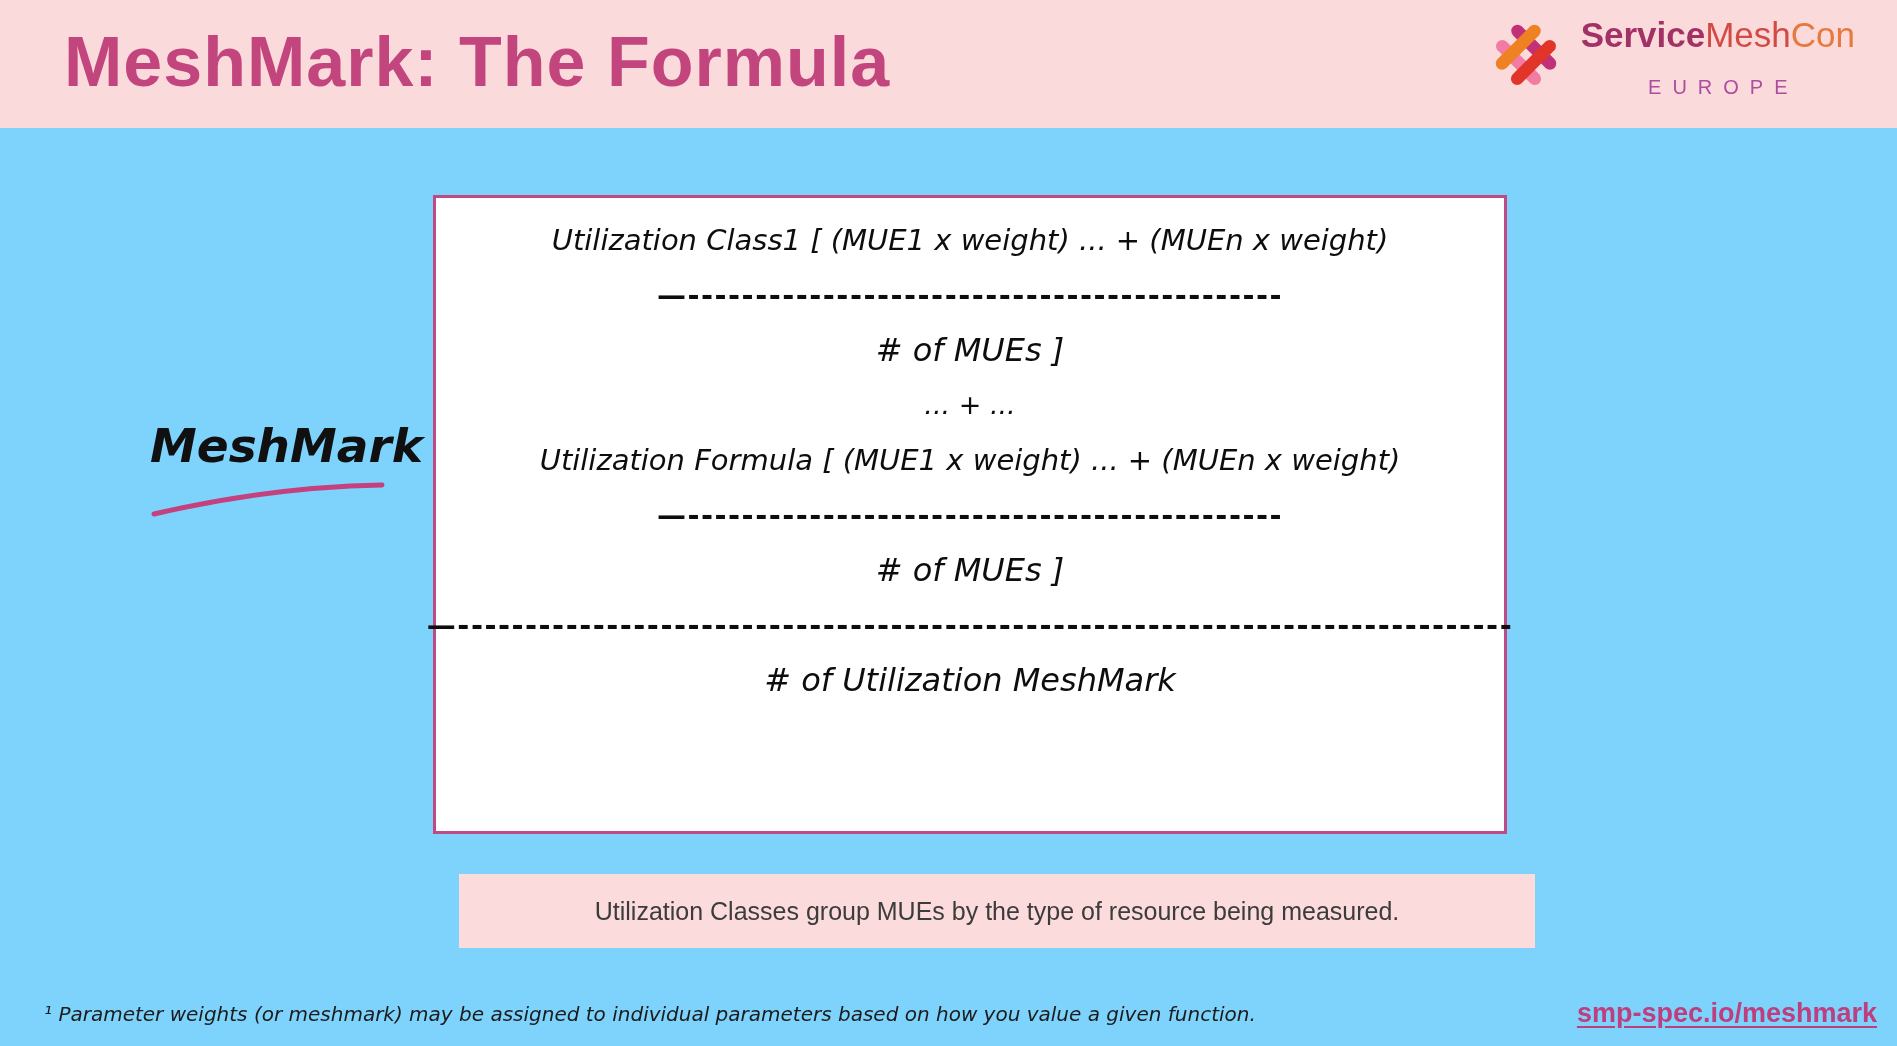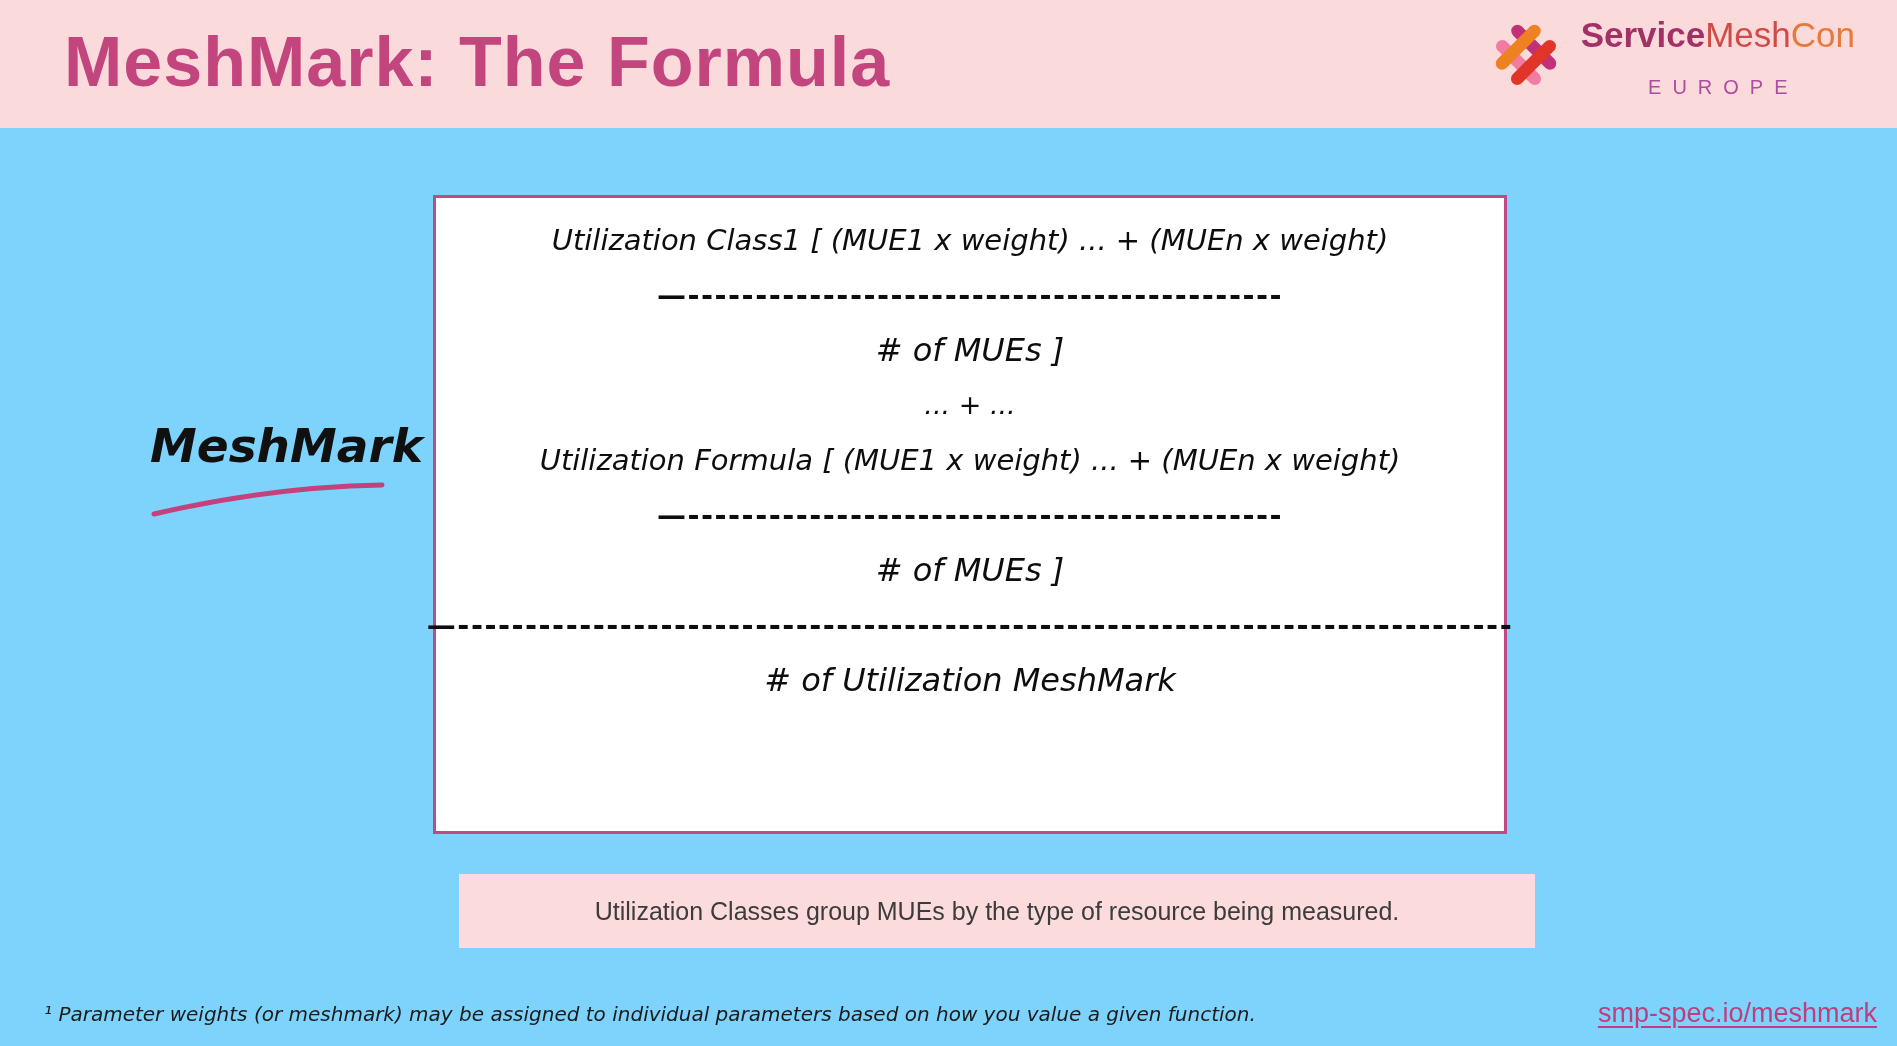--- a/index.html
+++ b/index.html
@@ -130,21 +130,21 @@
     font-style: italic;
     font-size: 20px;
     color: #1c1c1c;
     white-space: nowrap;
   }
   .spec-link {
     position: absolute;
     right: 20px;
     top: 998px;
     font-size: 27px;
-    font-weight: normal;
+    font-weight: bold;
     color: #bd3f7e;
     text-decoration: underline;
     text-underline-offset: 4px;
     white-space: nowrap;
     cursor: pointer;
   }
 </style>
 </head>
 <body>
 

